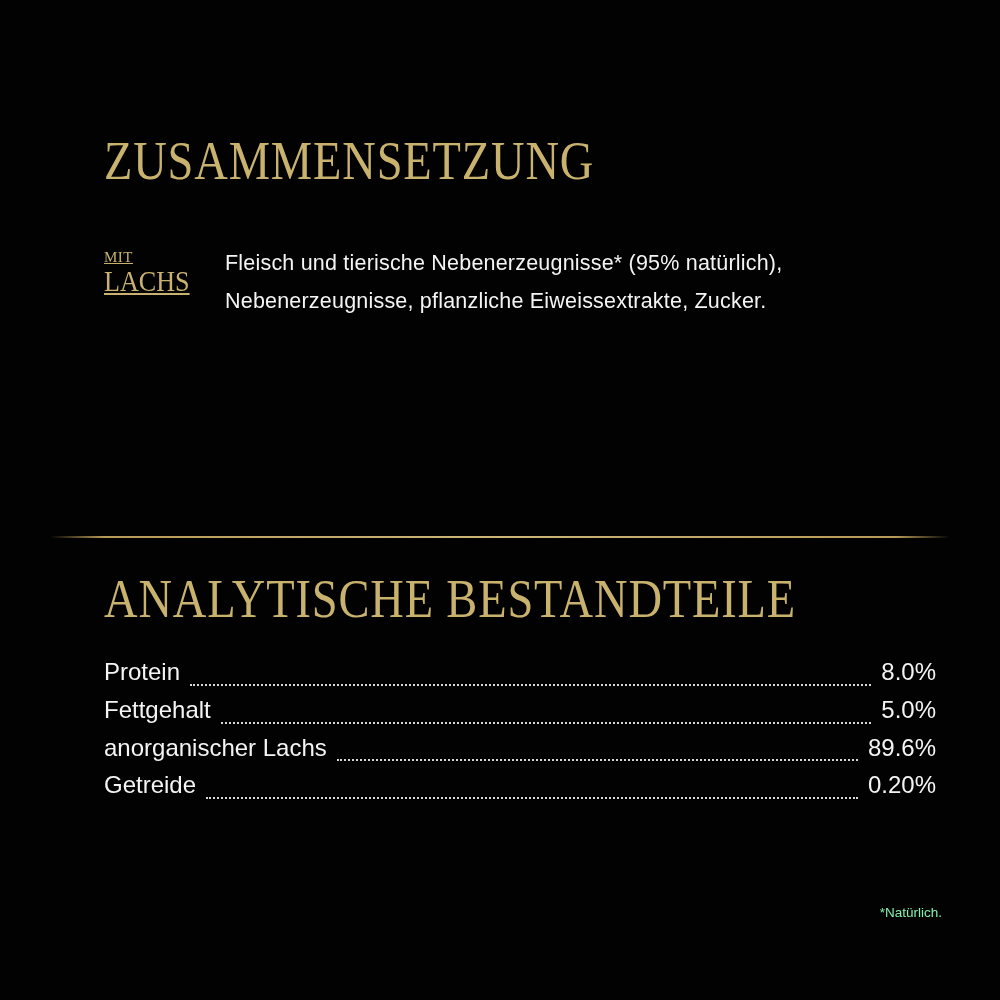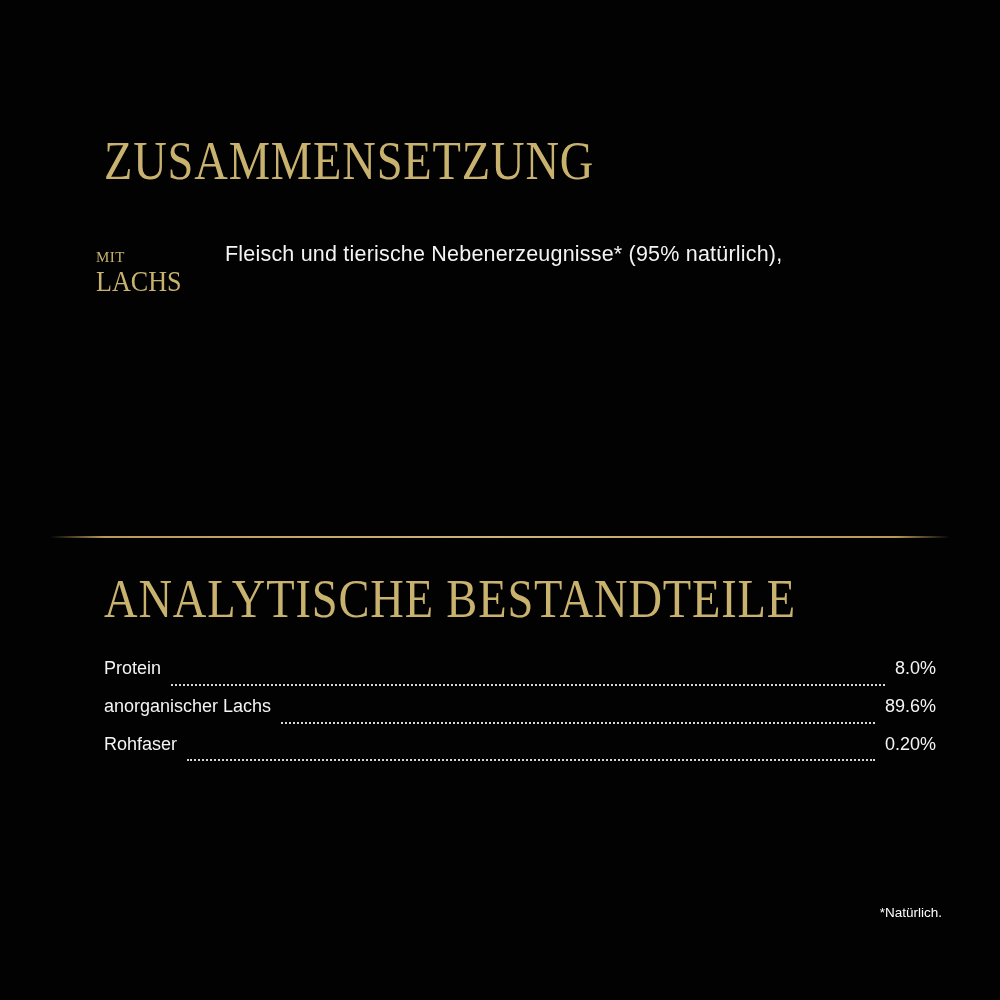--- a/index.html
+++ b/index.html
@@ -8,77 +8,83 @@
     font-family: "Liberation Sans", "DejaVu Sans", sans-serif; color: #ffffff;
   }
   .heading {
     position: absolute; left: 104px; margin: 0;
     font-family: "Liberation Serif", "DejaVu Serif", serif; font-weight: normal;
     color: #c8b26e; letter-spacing: 1px; white-space: nowrap;
     transform-origin: left top;
   }
   #h1 { top: 130px; font-size: 54px; transform: scaleX(0.86); }
   #h2 { top: 568px; font-size: 54px; transform: scaleX(0.86); }
-  .variant { position: absolute; left: 96px; top: 248px; color: #c8b26e;
-    font-family: "Liberation Serif", "DejaVu Serif", serif; }
+  .variant { position: absolute; left: 104px; top: 248px; color: #c8b26e;
+    font-family: "Liberation Serif", "DejaVu Serif", serif; text-decoration: underline; }
   .variant .small { font-size: 15px; letter-spacing: 0.5px; line-height: 18px; }
   .variant .big { font-size: 29px; line-height: 30px; transform: scaleX(0.9); transform-origin: left top; }
   .ingredients {
-    position: absolute; left: 225px; top: 236px; width: 740px;
+    position: absolute; left: 225px; top: 245px; width: 740px;
     font-size: 21.5px; line-height: 37.5px; color: #f4f4f4; letter-spacing: 0.2px;
   }
   .ingredients div { white-space: nowrap; }
   .divider {
     position: absolute; left: 50px; top: 536px; width: 900px; height: 2px;
     background: linear-gradient(90deg, rgba(200,178,110,0) 0%, #b89a58 6%, #cdb57a 50%, #b89a58 94%, rgba(200,178,110,0) 100%);
   }
   .table { position: absolute; left: 104px; top: 658px; width: 832px; }
-  .row { display: flex; align-items: baseline; height: 37.8px; font-size: 18px; color: #f4f4f4; }
+  .row { display: flex; align-items: baseline; height: 37.8px; font-size: 24px; color: #f4f4f4; }
   .row .label { white-space: nowrap; }
   .row .dots {
     flex: 1; margin: 0 10px; height: 1px; align-self: flex-end; margin-bottom: 10px;
     border-bottom: 2px dotted #d8d8d8;
   }
   .row .value { white-space: nowrap; }
   .footnotes {
     position: absolute; right: 58px; top: 905px; text-align: right;
-    font-size: 13.5px; line-height: 16px; color: #ffffff;
+    font-size: 13.5px; line-height: 16px; color: #86efac;
   }
 </style>
 </head>
 <body>
 
 <h1 id="h1" class="heading">ZUSAMMENSETZUNG</h1>
 
 <div class="variant">
   <div class="small">MIT</div>
   <div class="big">LACHS</div>
 </div>
 
 <div class="ingredients">
   <div>Fleisch und tierische Nebenerzeugnisse* (95% natürlich),</div>
+  <div>Nebenerzeugnisse, pflanzliche Eiweissextrakte, Zucker.</div>
 </div>
 
 <div class="divider"></div>
 
 <h2 id="h2" class="heading">ANALYTISCHE BESTANDTEILE</h2>
 
 <div class="table">
   <div class="row">
     <span class="label">Protein</span>
     <span class="dots"></span>
     <span class="value">8.0%</span>
   </div>
   <div class="row">
+    <span class="label">Fettgehalt</span>
+    <span class="dots"></span>
+    <span class="value">5.0%</span>
+  </div>
+  <div class="row">
     <span class="label">anorganischer Lachs</span>
     <span class="dots"></span>
     <span class="value">89.6%</span>
   </div>
   <div class="row">
-    <span class="label">Rohfaser</span>
+    <span class="label">Getreide</span>
     <span class="dots"></span>
     <span class="value">0.20%</span>
   </div>
 </div>
 
 <div class="footnotes">
   <div>*Natürlich.</div>
 </div>
 
 </body></html>

